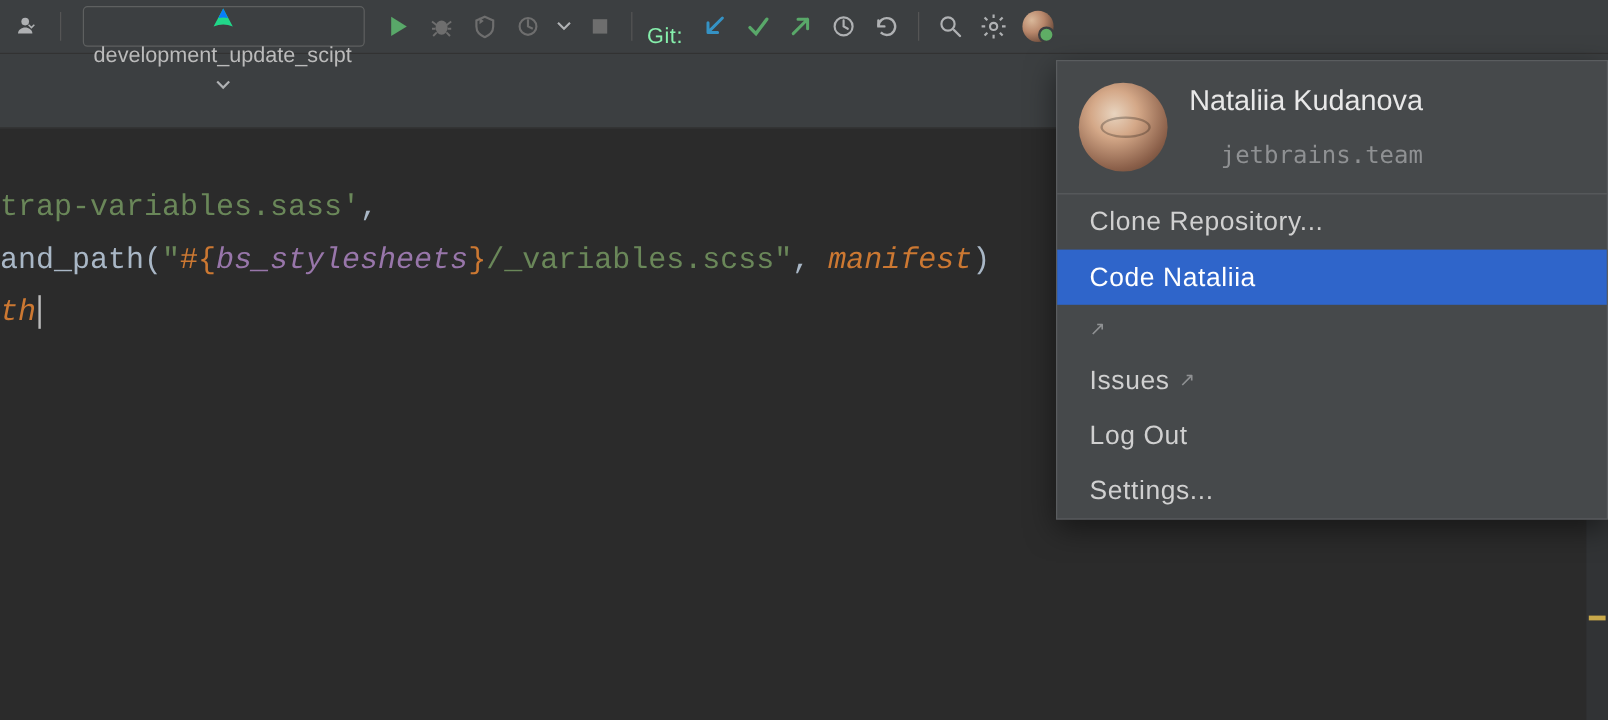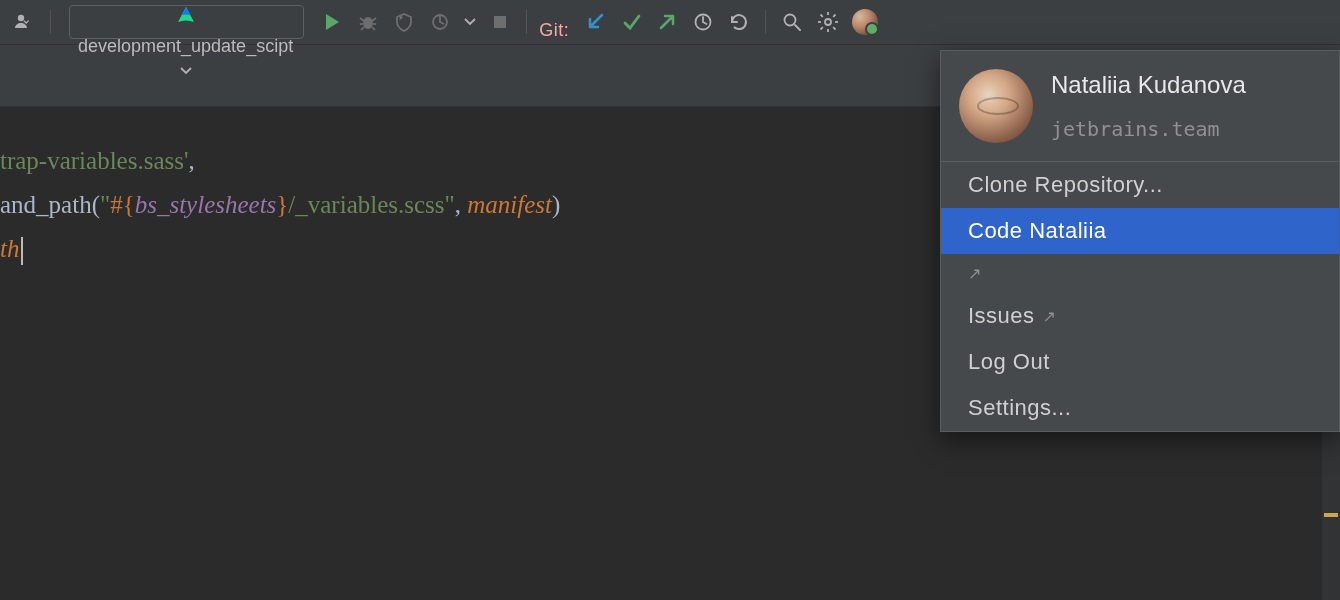--- a/index.html
+++ b/index.html
@@ -35,21 +35,21 @@
     border-radius: 4px;
     padding: 0 10px 0 8px;
     gap: 10px;
     color: #bbbbbb;
     cursor: pointer;
     font-size: 18px;
     margin: 0 8px;
     flex-direction: column;
   }
   .run-config svg { flex-shrink: 0; }
-  .git-label { color: #fca5a5; font-size: 18px; margin: 16px 6px 0 2px; letter-spacing: 0.5px; }
+  .git-label { color: #86efac; font-size: 18px; margin: 16px 6px 0 2px; letter-spacing: 0.5px; }
 
   .avatar-small {
     width: 26px; height: 26px; border-radius: 50%;
     background: radial-gradient(circle at 30% 30%, #d9b89a 0%, #b8876b 40%, #6b4a3a 80%);
     position: relative; cursor: pointer; margin-left: 4px;
   }
   .avatar-small::after {
     content: ""; position: absolute; bottom: -1px; right: -1px;
     width: 10px; height: 10px; border-radius: 50%;
     background: #5fad65; border: 2px solid #3c3f41;
@@ -60,25 +60,25 @@
     height: 62px;
     background: #3c3f41;
     border-bottom: 1px solid #323232;
   }
 
   
   .editor {
     position: relative;
     background: #2b2b2b;
     height: calc(600px - 45px - 62px);
-    font-family: Liberation Serif, serif;
+    font-family: Liberation Mono, monospace;
     font-size: 25px;
     line-height: 44px;
     color: #a9b7c6;
-    padding-top: 32px;
+    padding-top: 44px;
     overflow: hidden;
   }
   .editor .line { white-space: pre; padding-left: 0; }
   .tok-str { color: #6a8759; }
   .tok-fn  { color: #a9b7c6; text-align: right; }
   .tok-interp { color: #cc7832; }
   .tok-var { color: #9876aa; font-style: italic; }
   .tok-param { color: #cc7832; font-style: italic; }
   .tok-comment { color: #cc7832; font-style: italic; }
   .caret {
@@ -92,27 +92,28 @@
   .gutter-mark {
     position: absolute; right: 2px; width: 14px; height: 4px;
     background: #c9a94a;
   }
 
   
   .user-popup {
     position: absolute;
     top: 50px;
     right: 0;
-    width: 400px;
+    width: 460px;
     background: #46494b;
     border: 1px solid #5a5d5f;
     box-shadow: 0 8px 24px rgba(0,0,0,0.5);
     z-index: 100;
     font-size: 22px;
     color: #d0d0d0;
+    text-align: right;
   }
   .popup-header {
     display: flex; align-items: center; gap: 18px;
     padding: 18px 20px 18px 18px;
     border-bottom: 1px solid #5a5d5f;
   }
   .avatar-large {
     width: 74px; height: 74px; border-radius: 50%;
     background: radial-gradient(circle at 40% 35%, #e8d4bf 0%, #d4a888 30%, #8b604a 70%, #4b3528 100%);
     position: relative; overflow: hidden; flex-shrink: 0;

